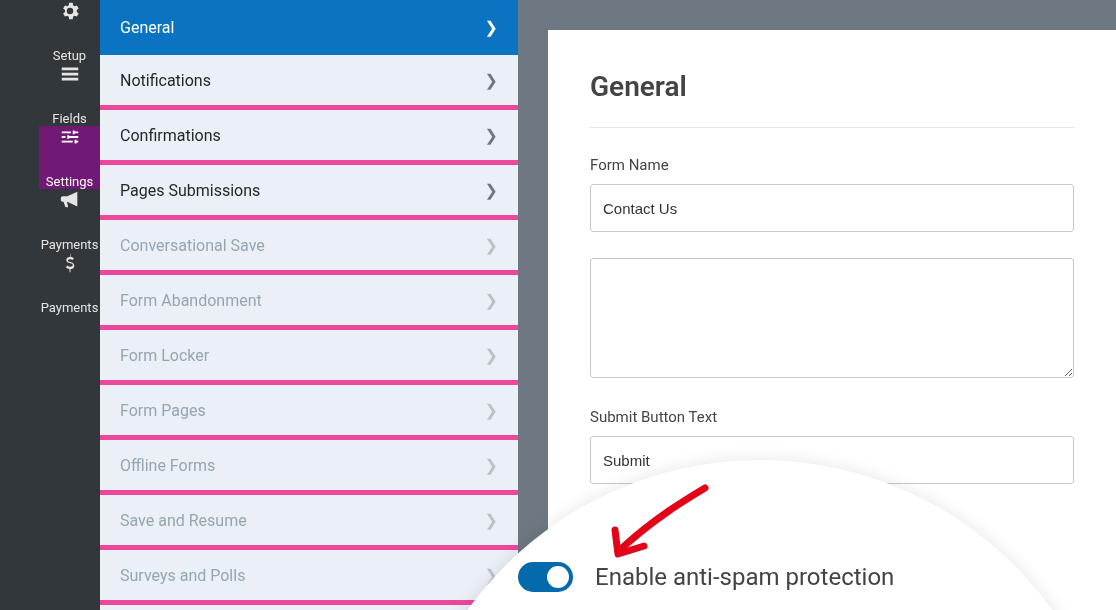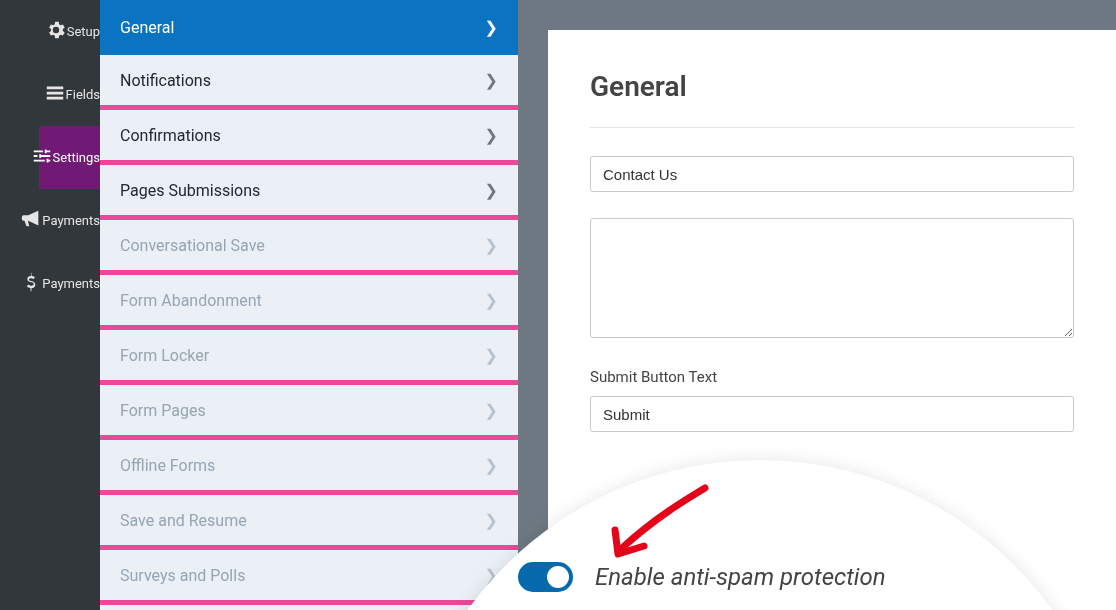--- a/index.html
+++ b/index.html
@@ -1,48 +1,48 @@
 <!DOCTYPE html>
 <html><head>
 <meta charset="utf-8">
 <style>
   * { margin:0; padding:0; box-sizing:border-box; }
   html,body { width:1116px; height:610px; font-family:-apple-system,BlinkMacSystemFont,"Segoe UI",Roboto,Helvetica,Arial,sans-serif; background:#fff; overflow:hidden; }
   .app { display:flex; width:100%; height:100%; }
 
   
   .dark-nav { width:100px; background:#32373c; display:flex; flex-direction:column; }
-  .dark-nav-item { height:63px; display:flex; flex-direction:row; align-items:center; justify-content:flex-end; color:#e5e5e5; font-size:13px; cursor:pointer;margin-left:39px; }
+  .dark-nav-item { height:63px; display:flex; flex-direction:column; align-items:center; justify-content:space-between; color:#e5e5e5; font-size:13px; cursor:pointer;margin-left:39px; }
   .dark-nav-item.active { background:#701a75; color:#fff; }
   .dark-nav-item .icon { width:22px; height:22px; margin-bottom:4px; fill:currentColor; display:flex; align-items:center; justify-content:center; }
   .dark-nav-filler { flex:1; background:#32373c; }
 
   
   .light-nav { width:418px; background:#eaf0f6; display:flex; flex-direction:column; }
   .ln-item { height:55px; padding:0 20px; display:flex; align-items:center; justify-content:space-between; font-size:16px; color:#23282d; border-bottom:5px solid #ec4899; cursor:pointer; }
   .ln-item.active { background:#0a73c2; color:#fff; border-bottom:none; }
   .ln-item.disabled { color:#97a4b2; }
   .ln-chevron { opacity:.6; }
   .ln-item.active .ln-chevron { opacity:1; }
 
   
   .content-wrap { flex:1; background:#6d7882; position:relative; }
   .content-panel { position:absolute; top:30px; left:30px; right:0; bottom:0; background:#fff; padding:40px 42px 0 42px; }
   .panel-title { font-size:28px; font-weight:600; color:#444; padding-bottom:24px; border-bottom:1px solid #e5e5e5; margin-bottom:28px; }
   .field { margin-bottom:26px; }
   .field-label { display:block; font-size:15px; color:#444; margin-bottom:10px; }
-  .text-input { width:100%; height:36px; padding:16px 12px; font-size:15px; color:#333; border:1px solid #c9c9c9; border-radius:3px; }
+  .text-input { width:100%; height:48px; padding:16px 12px; font-size:15px; color:#333; border:1px solid #c9c9c9; border-radius:3px; }
   .textarea-input { width:100%; height:120px; padding:10px 12px; font-size:15px; color:#333; border:1px solid #c9c9c9; border-radius:3px; resize:both; }
 
   
   .callout { position:absolute; width:720px; height:720px; border-radius:50%; background:#fff; box-shadow:0 0 18px rgba(0,0,0,.10); left:400px; top:460px; display:flex; align-items:flex-start; padding-top:102px; padding-left:118px; }
   .callout-inner { display:flex; align-items:center; }
   .toggle { width:55px; height:30px; border-radius:15px; background:#056aab; position:relative; cursor:pointer; margin-right:22px; flex-shrink:0; }
   .toggle-knob { position:absolute; width:22px; height:22px; border-radius:50%; background:#fff; top:4px; right:4px; }
-  .callout-label { font-size:24px; color:#444;font-style:italic; }
+  .callout-label { font-size:24px; color:#444; }
 
   
   .arrow { position:absolute; left:600px; top:480px; pointer-events:none; }
 
 </style>
 </head>
 <body>
 
 <div class="app">
 
@@ -141,20 +141,21 @@
       <span>Surveys and Polls</span>
       <span class="ln-chevron">❯</span>
     </div>
   </div>
 
   <div class="content-wrap">
     <div class="content-panel">
       <h1 class="panel-title">General</h1>
 
       <div class="field">
+        <label class="field-label">Form Name</label>
         <input class="text-input" type="text" value="Contact Us" style="">
       </div>
 
       <div class="field">
         <textarea class="textarea-input" style=""></textarea>
       </div>
 
       <div class="field">
         <label class="field-label">Submit Button Text</label>
         <input class="text-input" type="text" value="Submit" style="">

